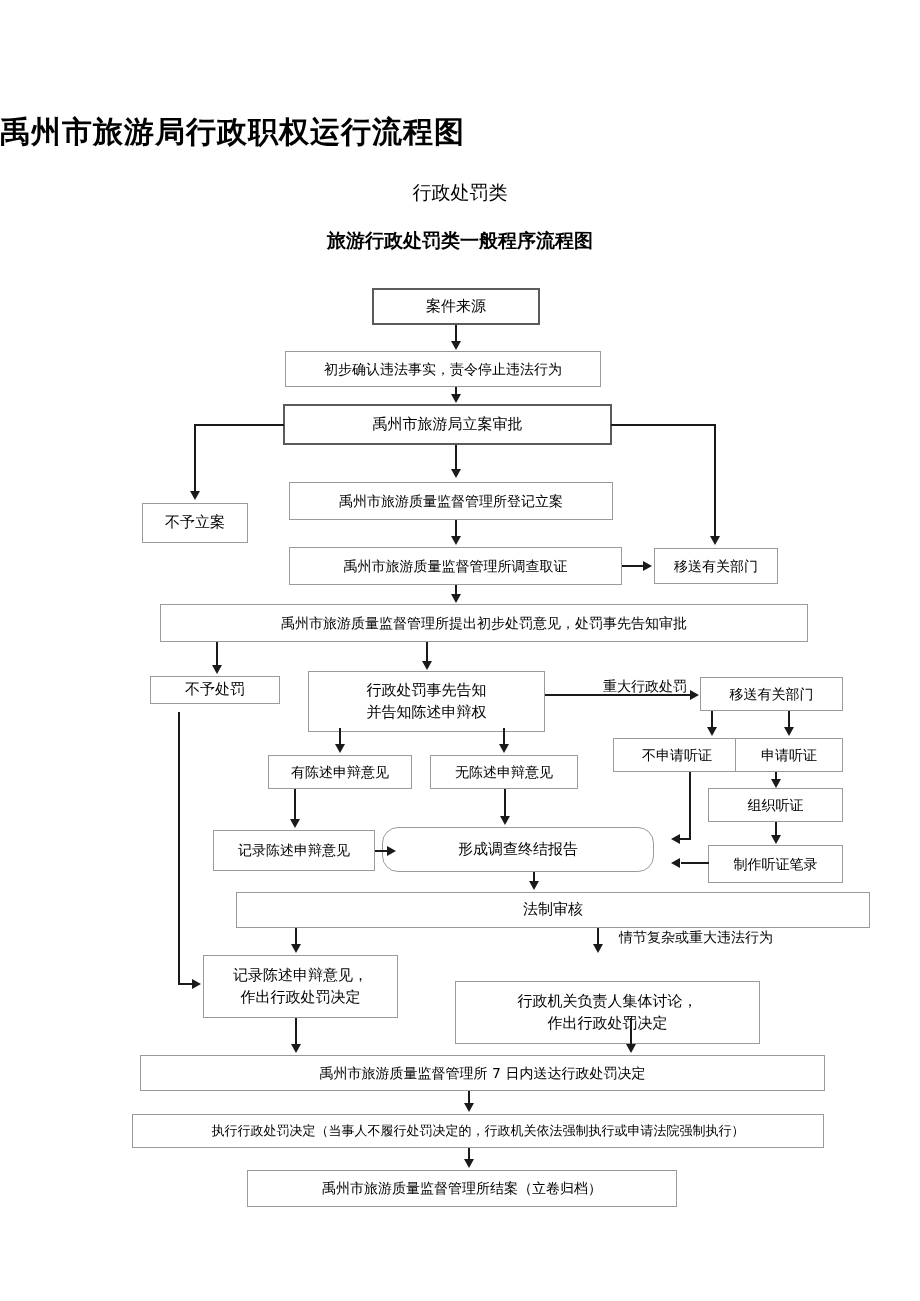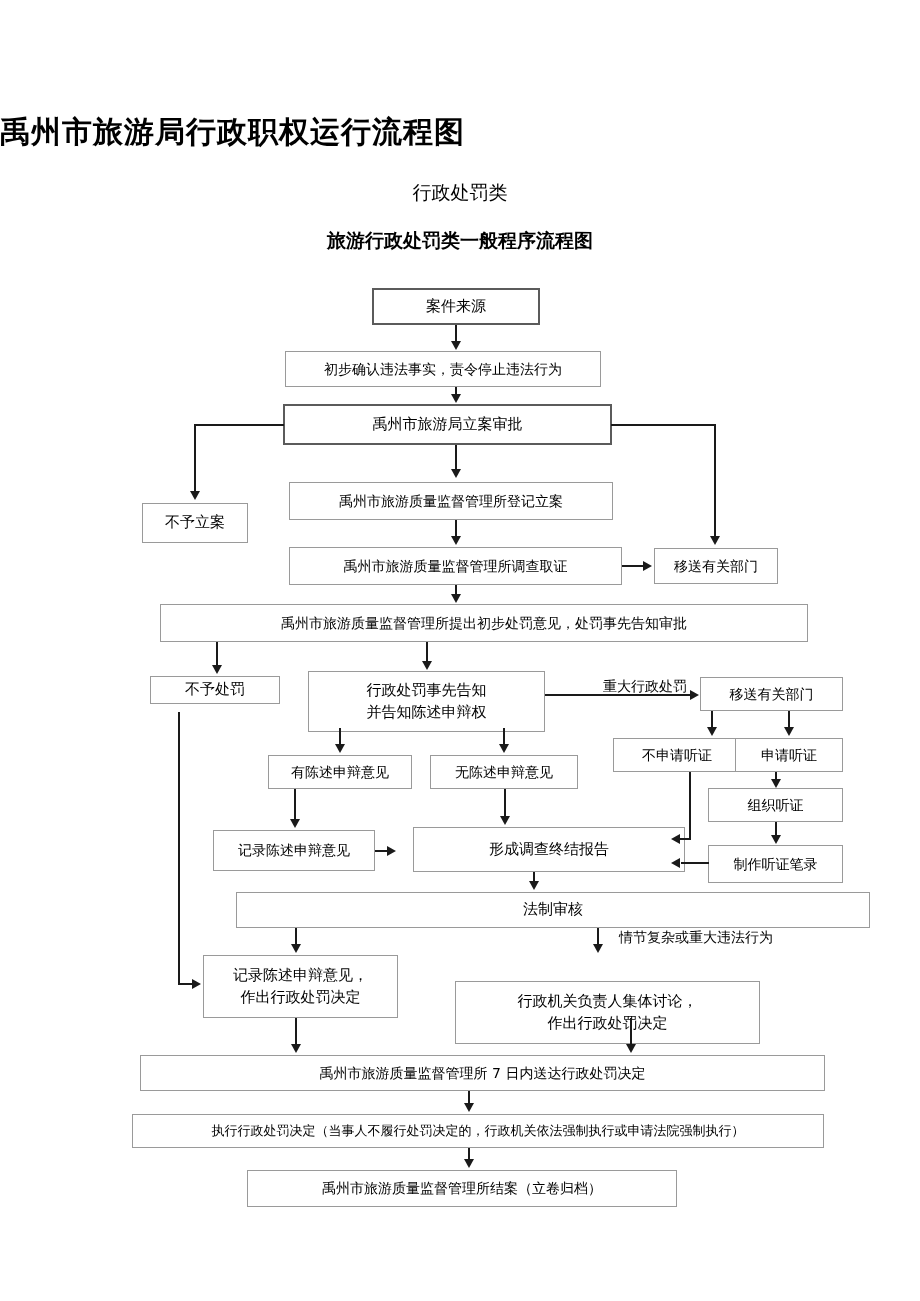--- a/index.html
+++ b/index.html
@@ -141,21 +141,21 @@
   <div class="box" style="left:430px; top:755px; width:148px; height:34px;">无陈述申辩意见</div>
 
   <div class="box" style="left:613px; top:738px; width:128px; height:34px;">不申请听证</div>
 
   <div class="box" style="left:735px; top:738px; width:108px; height:34px;">申请听证</div>
 
   <div class="box" style="left:708px; top:788px; width:135px; height:34px;">组织听证</div>
 
   <div class="box" style="left:213px; top:830px; width:162px; height:41px;">记录陈述申辩意见</div>
 
-  <div class="box f15" style="left:413px; top:827px; width:272px; height:45px;">形成调查终结报告</div>
+  <div class="box f15" style="left:382px; top:827px; width:272px; height:45px;border-radius:16px;">形成调查终结报告</div>
 
   <div class="box" style="left:708px; top:845px; width:135px; height:38px;">制作听证笔录</div>
 
   <div class="box f15" style="left:208px; top:892px; width:634px; height:36px;margin-left:28px;">法制审核</div>
 
   <div class="box f15" style="left:203px; top:955px; width:195px; height:63px;">记录陈述申辩意见，
 作出行政处罚决定</div>
 
   <div class="box f15" style="left:455px; top:981px; width:305px; height:63px;">行政机关负责人集体讨论，
 作出行政处罚决定</div>

